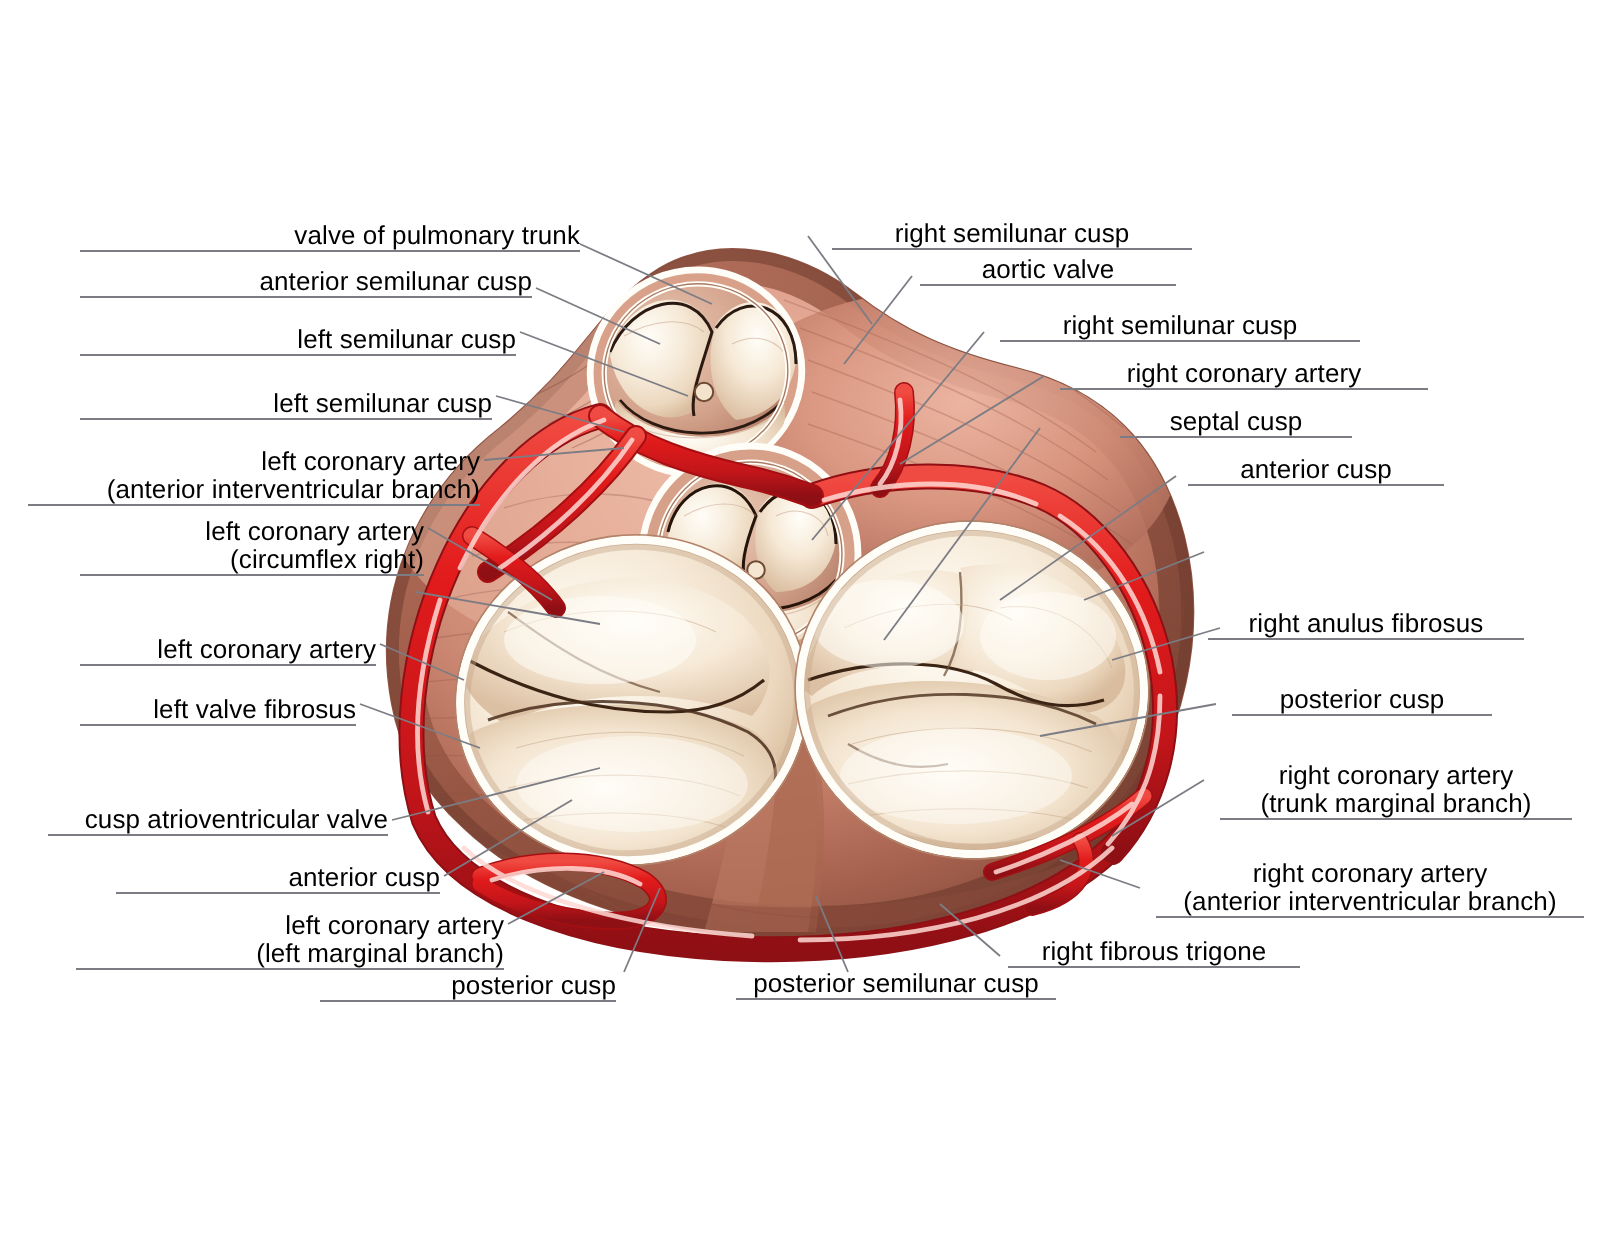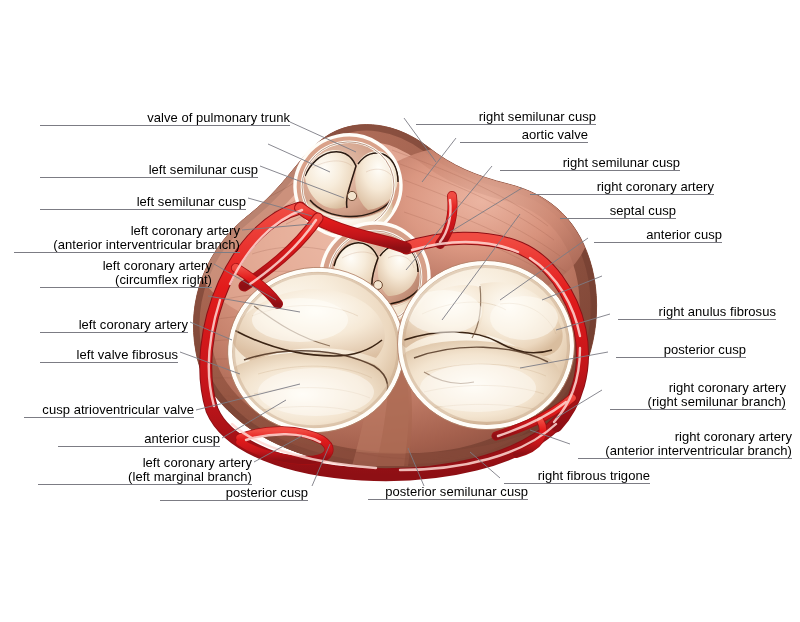--- a/index.html
+++ b/index.html
@@ -7,21 +7,21 @@
        font-family:"Liberation Sans","DejaVu Sans",sans-serif;}
   #stage{position:relative;width:800px;height:622px;background:#fff;}
   #art{position:absolute;left:0;top:0;width:800px;height:622px;}
 
   
   .lbl{position:absolute;font-size:13px;color:#000;line-height:13.6px;
        white-space:nowrap;letter-spacing:.05px;}
   .lbl .ln{display:block;border-bottom:.9px solid #7c7c84;padding-bottom:.5px;}
   .lbl .ln.nb{border-bottom:none;padding-bottom:0;}
   .lbl.r{text-align:right;}
-  .lbl.l{text-align:right;}
+  .lbl.l{text-align:center;}
 </style>
 </head>
 <body>
 
 <div id="stage">
 
 <svg id="art" viewBox="0 0 800 622" xmlns="http://www.w3.org/2000/svg">
   <defs>
 
     <radialGradient id="gMyoMain" cx="42%" cy="30%" r="78%">
@@ -368,20 +368,23 @@
     <path d="M 500 478 L 470 452"></path>
 
     <path d="M 424 486 L 408 448"></path>
   </g>
 </svg>
 
 <div class="lbl r" style="left:40px;top:111px;width:250px">
   <span class="ln">valve of pulmonary trunk</span>
 </div>
 
+<div class="lbl r" style="left:40px;top:134px;width:226px">
+  <span class="ln">anterior semilunar cusp</span>
+</div>
 
 <div class="lbl r" style="left:40px;top:163px;width:218px">
   <span class="ln">left semilunar cusp</span>
 </div>
 
 <div class="lbl r" style="left:40px;top:195px;width:206px">
   <span class="ln">left semilunar cusp</span>
 </div>
 
 <div class="lbl r" style="left:14px;top:224px;width:226px">
@@ -438,31 +441,31 @@
 
 <div class="lbl l" style="left:560px;top:204px;width:116px">
   <span class="ln">septal cusp</span>
 </div>
 
 <div class="lbl l" style="left:594px;top:228px;width:128px">
   <span class="ln">anterior cusp</span>
 </div>
 
 
-<div class="lbl l" style="left:618px;top:305px;width:158px">
+<div class="lbl l" style="left:604px;top:305px;width:158px">
   <span class="ln">right anulus fibrosus</span>
 </div>
 
 <div class="lbl l" style="left:616px;top:343px;width:130px">
   <span class="ln">posterior cusp</span>
 </div>
 
 <div class="lbl l" style="left:610px;top:381px;width:176px">
   <span class="ln nb">right coronary artery</span>
-  <span class="ln">(right semilunar branch)</span>
+  <span class="ln">(trunk marginal branch)</span>
 </div>
 
 <div class="lbl l" style="left:578px;top:430px;width:214px">
   <span class="ln nb">right coronary artery</span>
   <span class="ln">(anterior interventricular branch)</span>
 </div>
 
 <div class="lbl l" style="left:504px;top:469px;width:146px">
   <span class="ln">right fibrous trigone</span>
 </div>

